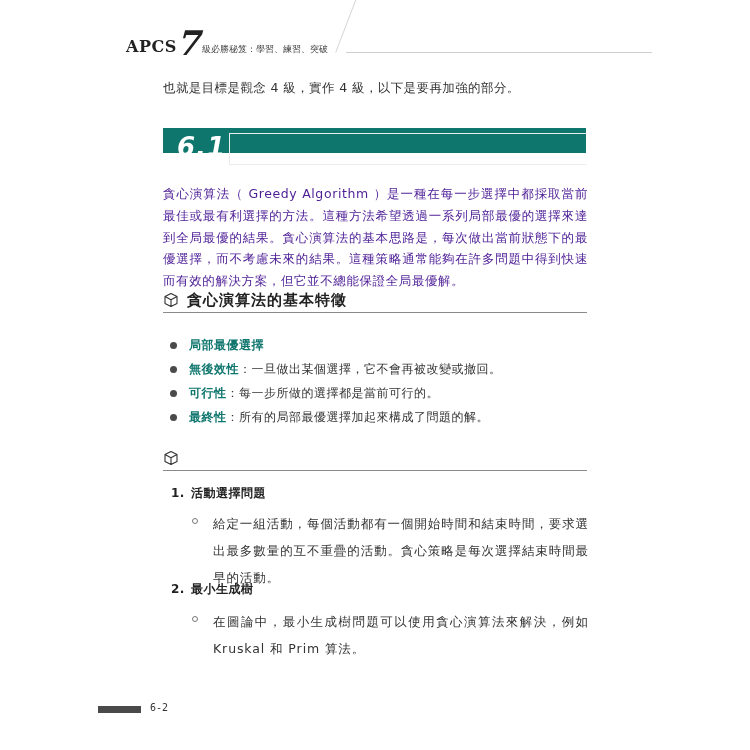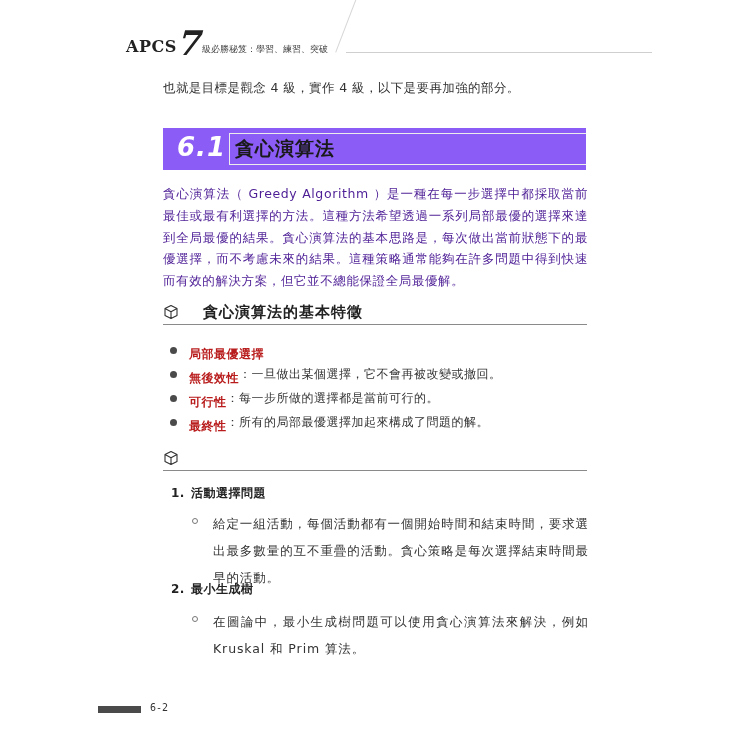--- a/index.html
+++ b/index.html
@@ -16,42 +16,42 @@
       display: flex; align-items: flex-end; height: 22px;
     }
     .hdr-brand .num { font-size: 34px; line-height: 26px; font-style: italic; margin: 0 3px 0 2px; transform: skewX(-4deg); display:inline-block; }
     .hdr-sub { left: 202px; top: 43px; font-size: 9px; color: #444; white-space: nowrap; }
     .hdr-rule { left: 346px; top: 52px; width: 306px; height: 1px; background: #cfcfcf; }
     .hdr-diag { left: 356px; top: -2px; width: 1px; height: 58px; background: #d6d6d6; transform: rotate(21deg); transform-origin: top left; }
 
     .intro { left: 163px; top: 80px; font-size: 12.5px; color: #333; white-space: nowrap; letter-spacing: 0.4px; }
 
     
-    .banner { left: 163px; top: 128px; width: 423px; height: 42px; background: #8b5cf6; text-align: center; }
+    .banner { left: 163px; top: 128px; width: 423px; height: 25px; background: #0f766e; text-align: center; }
     .banner .num {
       position: absolute; left: 14px; top: 4px; font-size: 26px; font-weight: bold; font-style: italic;
       color: #ffffff; letter-spacing: 1px;
     }
     .banner .frame {
       position: absolute; left: 66px; top: 5px; right: 0; height: 30px;
       border: 1px solid #ececec; border-right: none;
     }
     .banner .title {
       position: absolute; left: 72px; top: 8px; font-size: 19px; font-weight: bold; color: #1a1a1a; letter-spacing: 1px;
     }
 
     .para { left: 163px; top: 183px; width: 425px; font-size: 12.5px; line-height: 21.8px; color: #4c1d95; letter-spacing: 0.6px; text-align: justify; }
 
     .subhead { left: 163px; width: 424px; height: 24px; border-bottom: 1.5px solid #8a8a8a; display: flex; align-items: center; }
     .subhead .cube { width: 16px; height: 16px; margin-right: 8px; }
     .subhead .txt { font-size: 15px; font-weight: bold; color: #222; letter-spacing: 1px; }
 
     .bul { left: 170px; display: flex; align-items: center; font-size: 12px; color: #333; white-space: nowrap; letter-spacing: 0.5px; }
     .bul .dot { width: 7px; height: 7px; border-radius: 50%; background: #4a4a4a; margin-right: 12px; }
-    .bul .term { font-weight: bold; color: #b91c1c; margin-top: 9px; }
+    .bul .term { font-weight: bold; color: #0f766e; }
 
     .numhead { left: 171px; font-size: 12px; font-weight: bold; color: #222; letter-spacing: 0.5px; white-space: nowrap; }
     .numhead .n { margin-right: 6px; }
 
     .sub { left: 192px; display: flex; font-size: 12.5px; color: #333; line-height: 27px; letter-spacing: 0.9px; }
     .sub .circ { width: 4px; height: 4px; border: 1px solid #777; border-radius: 50%; margin: 8px 15px 0 0; flex: none; }
     .sub .body { width: 376px; text-align: justify; }
 
     .footer-bar { left: 98px; top: 706px; width: 43px; height: 7px; background: #4a4a4a; }
     .footer-num { left: 150px; top: 702px; font-size: 10px; color: #333; font-family: "DejaVu Sans Mono", monospace; }
@@ -65,26 +65,25 @@
   <span class="num">7</span>
 </div>
 <div class="abs hdr-sub">級必勝秘笈：學習、練習、突破</div>
 <div class="abs hdr-rule"></div>
 
 <div class="abs intro">也就是目標是觀念 4 級，實作 4 級，以下是要再加強的部分。</div>
 
 <div class="abs banner">
   <span class="num">6.1</span>
   <div class="frame"></div>
-  <span class="title">貪心演算法</span>
 </div>
 
 <div class="abs para">貪心演算法（ Greedy Algorithm ）是一種在每一步選擇中都採取當前最佳或最有利選擇的方法。這種方法希望透過一系列局部最優的選擇來達到全局最優的結果。貪心演算法的基本思路是，每次做出當前狀態下的最優選擇，而不考慮未來的結果。這種策略通常能夠在許多問題中得到快速而有效的解決方案，但它並不總能保證全局最優解。</div>
 
-<div class="abs subhead" style="top:300px;gap:16px;">
+<div class="abs subhead" style="top:288px;">
   <svg class="cube" viewBox="0 0 16 16">
     <path d="M8 1.5 L14 4.6 L14 11.4 L8 14.5 L2 11.4 L2 4.6 Z M2 4.6 L8 7.7 L14 4.6 M8 7.7 L8 14.5" fill="none" stroke="#333" stroke-width="1.1" stroke-linejoin="round"></path>
   </svg>
   <span class="txt">貪心演算法的基本特徵</span>
 </div>
 
 <div class="abs bul" style="top:337px;">
   <span class="dot"></span>
   <span class="term">局部最優選擇</span>
 </div>

